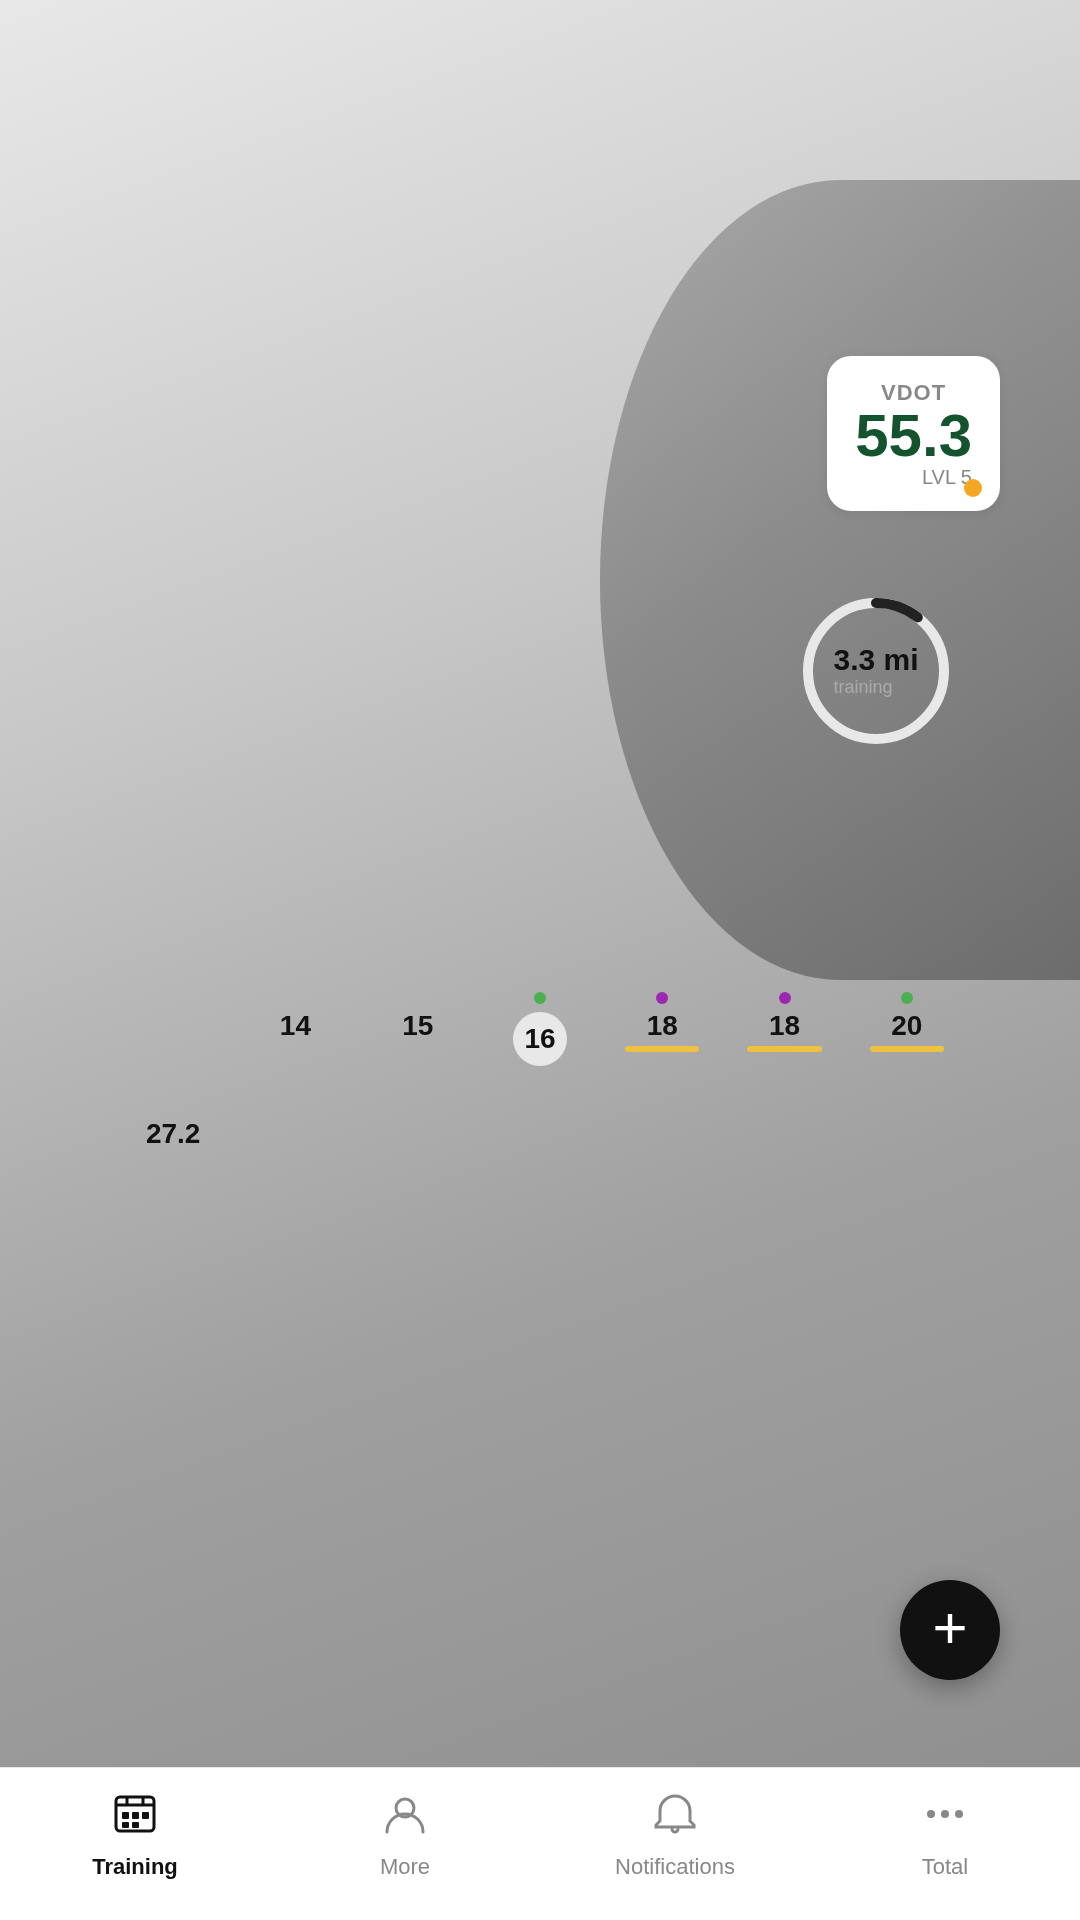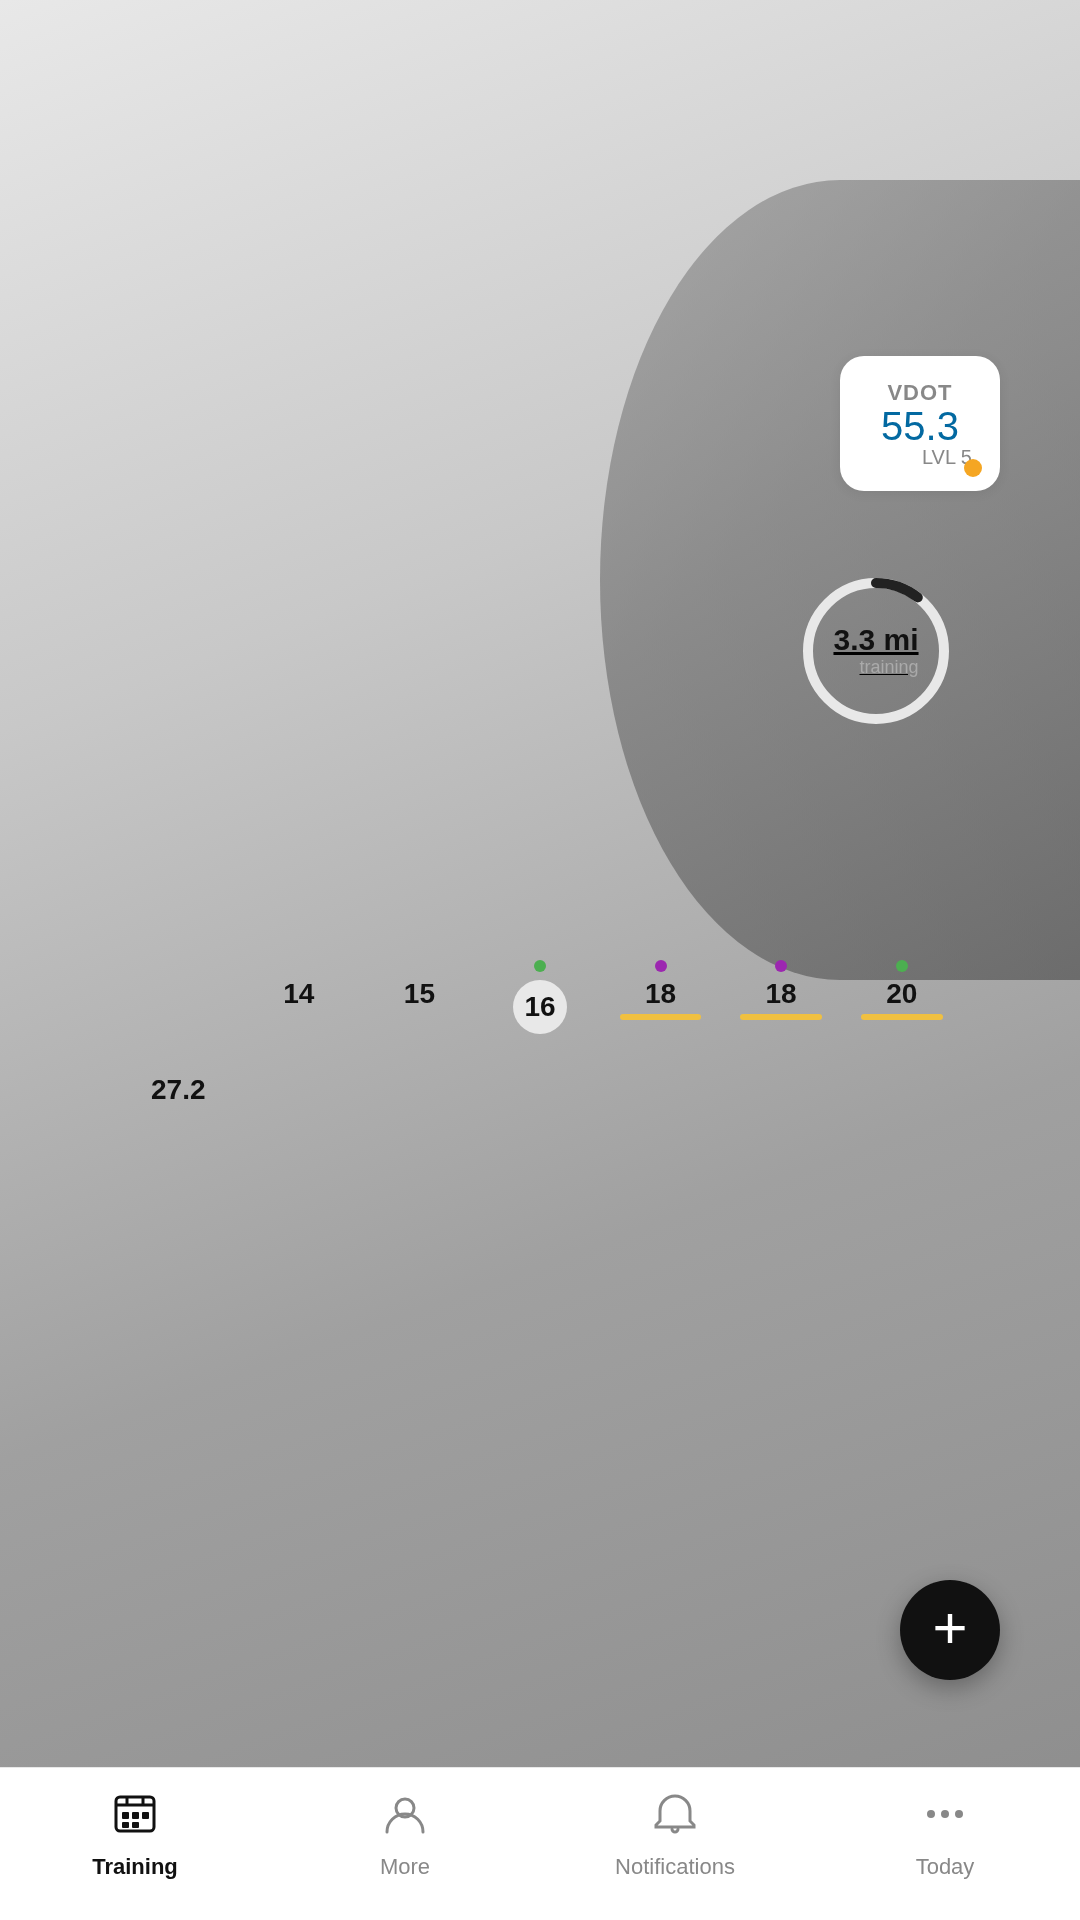--- a/index.html
+++ b/index.html
@@ -85,23 +85,23 @@
       position: relative;
       min-width: 160px;
     }
     .vdot-label {
       font-size: 22px;
       color: #888;
       font-weight: 600;
       letter-spacing: 1px;
     }
     .vdot-number {
-      font-size: 40px;
-      font-weight: 400;
-      color: #0369a1;
+      font-size: 60px;
+      font-weight: 700;
+      color: #14532d;
       line-height: 1;
     }
     .vdot-lvl {
       font-size: 20px;
       color: #888;
       font-weight: 500;
       text-align: right;
     }
     .vdot-dot {
       width: 18px;
@@ -168,22 +168,21 @@
       display: flex;
       align-items: center;
       justify-content: center;
     }
     .progress-ring-container svg {
       position: absolute;
       top: 0; left: 0;
       transform: rotate(-90deg);
     }
     .ring-inner {
-      text-align: right;
-      text-decoration: underline;
+      text-align: left;
     }
     .ring-distance {
       font-size: 30px;
       font-weight: 800;
       color: #111;
       display: block;
     }
     .ring-sublabel {
       font-size: 18px;
       color: #aaa;
@@ -217,21 +216,21 @@
       gap: 10px;
     }
     .chevron-down {
       font-size: 24px;
       color: #555;
     }
 
     .calendar-grid {
       display: grid;
       grid-template-columns: repeat(7, 1fr);
-      gap: 4px;
+      gap: 16px;
     }
     .cal-day-header {
       text-align: center;
       font-size: 22px;
       font-weight: 600;
       color: #aaa;
       padding-bottom: 16px;
     }
     .cal-day-cell {
       text-align: center;
@@ -599,15 +598,15 @@
   </div>
 
   <div class="nav-item">
     <div class="nav-icon">
       <svg width="44" height="44" viewBox="0 0 44 44" fill="none" xmlns="http://www.w3.org/2000/svg">
         <circle cx="8" cy="22" r="4" fill="#888"></circle>
         <circle cx="22" cy="22" r="4" fill="#888"></circle>
         <circle cx="36" cy="22" r="4" fill="#888"></circle>
       </svg>
     </div>
-    <span class="nav-label">Today</span>
+    <span class="nav-label">Total</span>
   </div>
 </div>
 
 </body></html>

